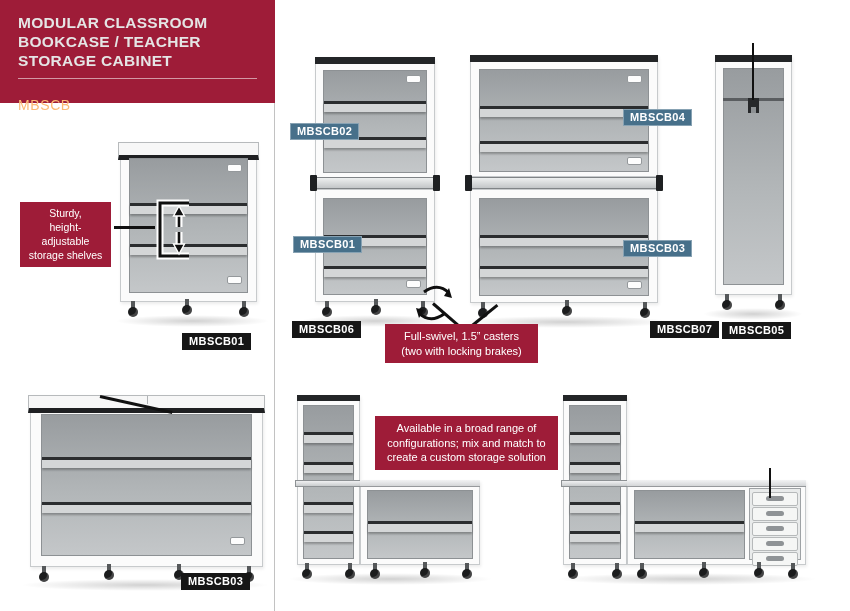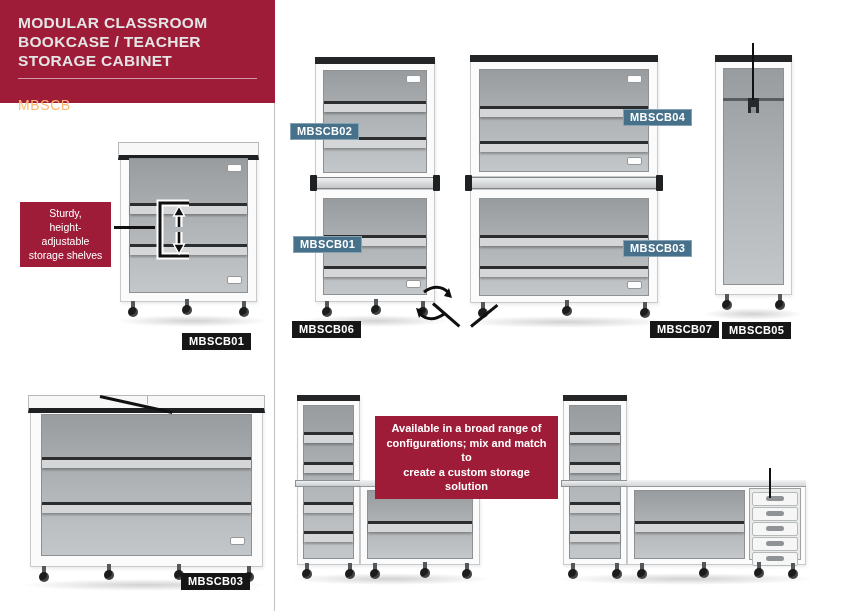--- a/index.html
+++ b/index.html
@@ -240,21 +240,23 @@
   <svg class="ovl" style="left:408px;top:282px;" width="64" height="42" viewBox="0 0 64 42">
     <path d="M 16 10 Q 30 0 41 11" fill="none" stroke="#0f0f0f" stroke-width="3"></path>
     <polygon points="44,16 36,14 41,6" fill="#0f0f0f"></polygon>
     <path d="M 36 32 Q 22 42 11 31" fill="none" stroke="#0f0f0f" stroke-width="3"></path>
     <polygon points="8,26 16,28 11,36" fill="#0f0f0f"></polygon>
   </svg>
 
   <div class="callout" style="left:20px;top:202px;width:91px;font-size:10.5px;">Sturdy,
 height-adjustable
 storage shelves</div>
-  <div class="callout" style="left:375px;top:416px;width:183px;font-weight:bold;">Available in a broad range of
+  <div class="callout" style="left:385px;top:324px;width:153px;">Full-swivel, 1.5” casters
+(two with locking brakes)</div>
+  <div class="callout" style="left:375px;top:416px;width:183px;">Available in a broad range of
 configurations; mix and match to
 create a custom storage solution</div>
 
   <div class="tag blue" style="left:290px;top:107px;margin-top:16px;">MBSCB02</div>
   <div class="tag blue" style="left:293px;top:236px;">MBSCB01</div>
   <div class="tag blue" style="left:623px;top:109px;">MBSCB04</div>
   <div class="tag blue" style="left:623px;top:240px;">MBSCB03</div>
   <div class="tag black" style="left:182px;top:333px;">MBSCB01</div>
   <div class="tag black" style="left:292px;top:321px;">MBSCB06</div>
   <div class="tag black" style="left:618px;top:321px;margin-left:32px;">MBSCB07</div>

